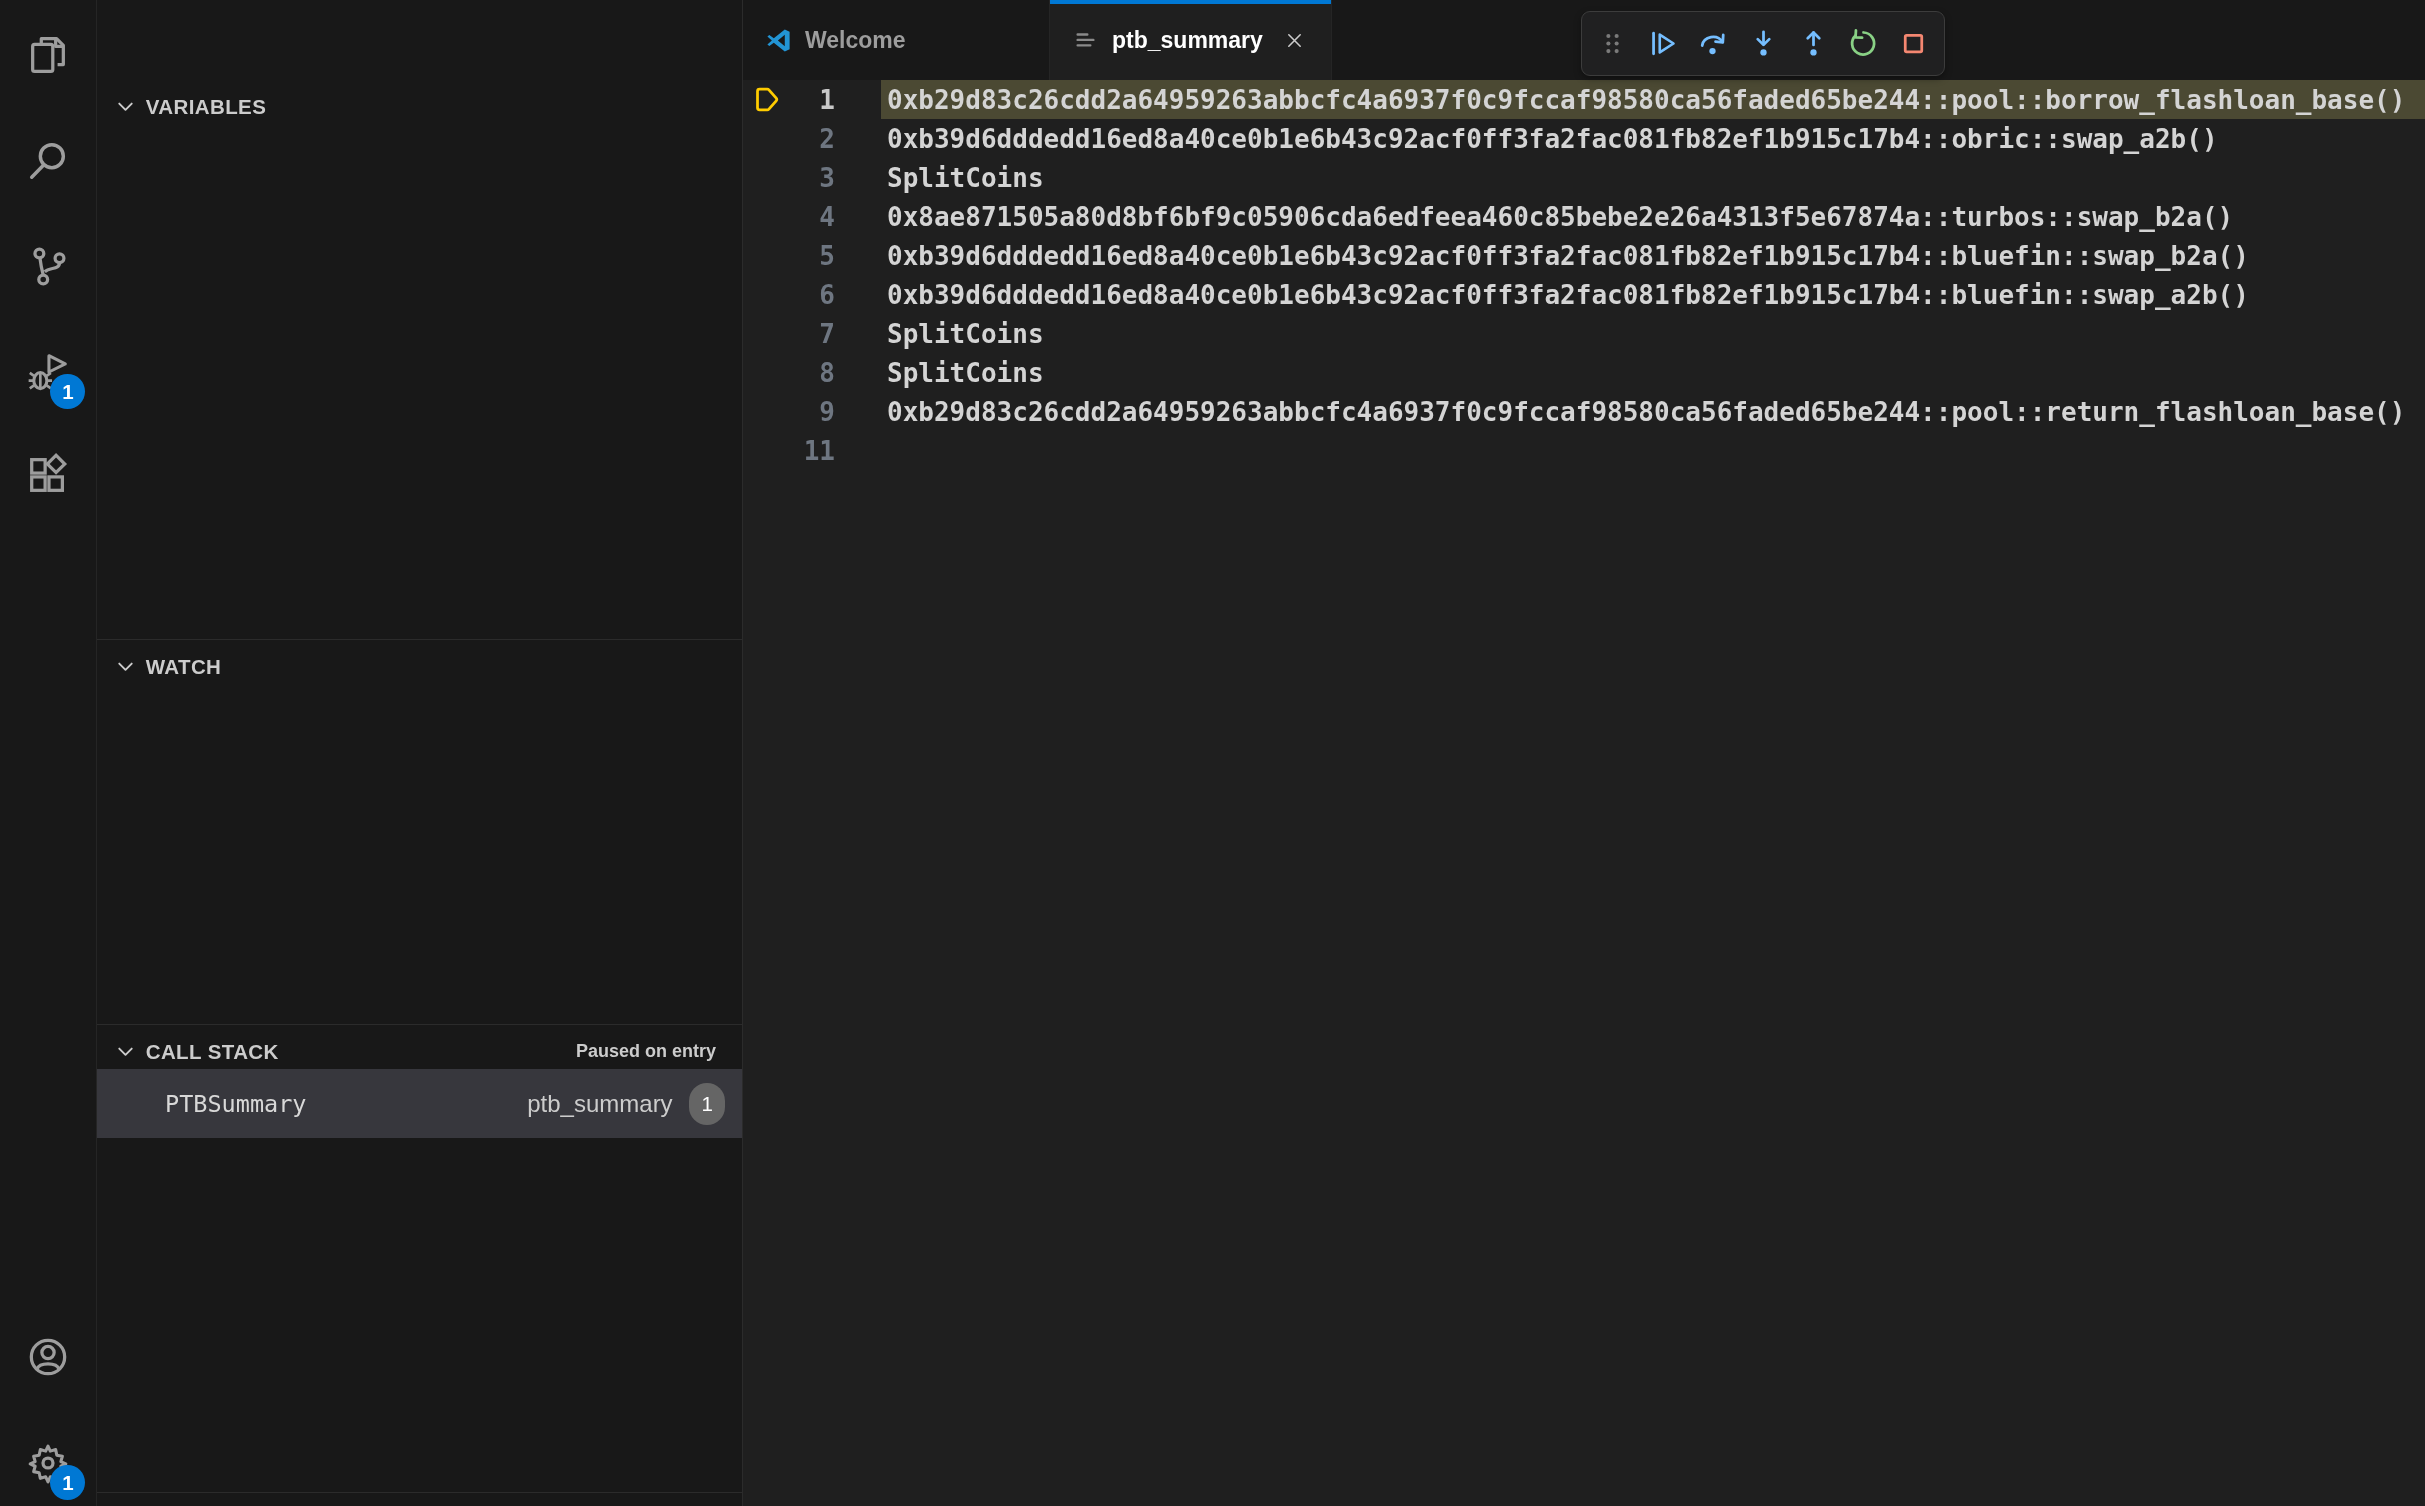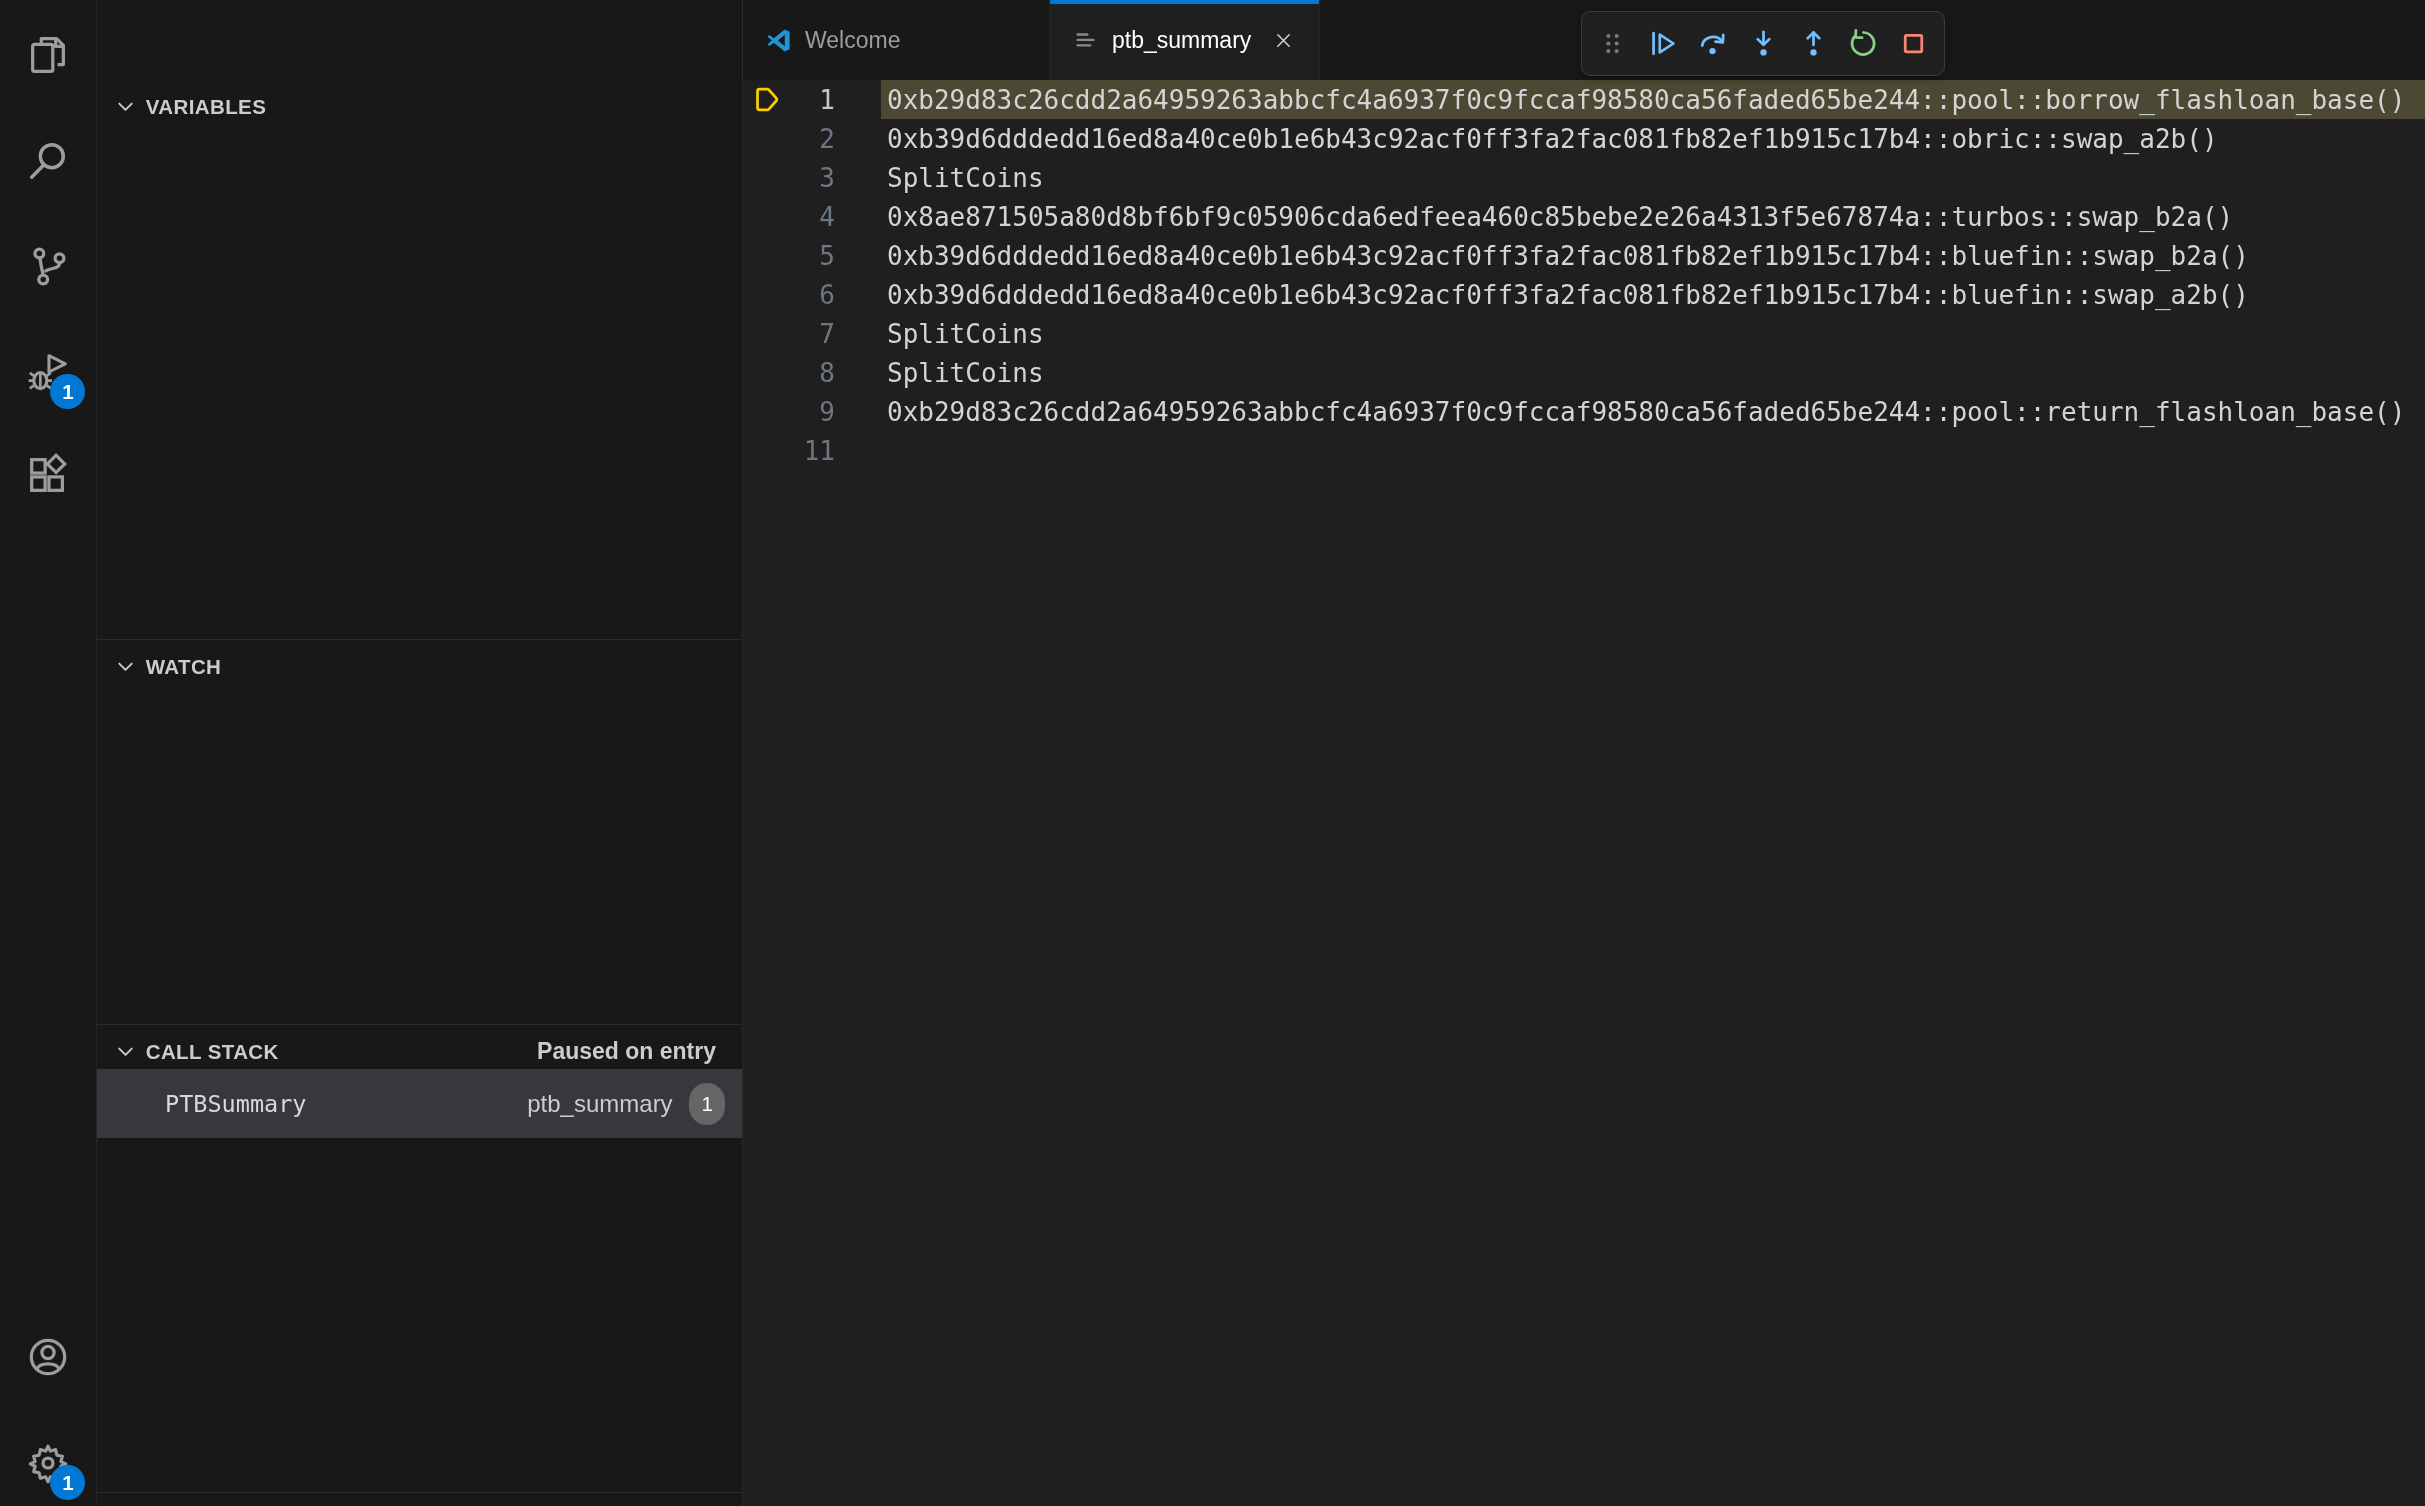--- a/index.html
+++ b/index.html
@@ -38,34 +38,34 @@
 
   .section { position:absolute; left:0; width:100%; }
   .sec-variables   { top:80px;  height:560px; }
   .sec-watch       { top:639px;  height:385px; border-top:1.5px solid #2b2b2b; }
   .sec-callstack   { top:1024px; height:436px; border-top:1.5px solid #2b2b2b; }
   .sec-breakpoints { top:1492px; height:58px;  border-top:1.5px solid #2b2b2b; }
   .sec-head { height:53px; display:flex; align-items:center; padding-left:16.7px; }
   .sec-head svg { width:23px; height:23px; flex:none; color:#cccccc; }
   .sec-label { margin-left:9px; font-size:20.5px; font-weight:bold; letter-spacing:0.4px;
                color:#cccccc; white-space:nowrap; }
-  .sec-status { margin-left:auto; margin-right:26px; font-size:23px; font-weight:bold;
+  .sec-status { margin-left:auto; margin-right:26px; font-size:18px; font-weight:bold;
                 color:#cccccc; white-space:nowrap; }
 
   .cs-row { position:absolute; left:0; top:44px; width:100%; height:69px; background:#37373d;
             display:flex; align-items:center; }
   .cs-frame { margin-left:68px; font-family:"DejaVu Sans Mono", monospace;
               font-size:23.5px; color:#d8d8d8; }
   .cs-right { margin-left:auto; margin-right:16.7px; display:flex; align-items:center; }
   .cs-file { font-size:24px; color:#cccccc; margin-right:16.7px; }
   .cs-badge { min-width:36px; height:42px; border-radius:21px; background:#656565; color:#fff;
               font-size:20.5px; display:flex; align-items:center; justify-content:center; }
 
   
-  .editor { position:absolute; left:743px; top:0; right:0; height:1506px; background:#1f1f1f; }
+  .editor { position:absolute; left:743px; top:0; right:0; height:1506px; background:#1f1f1f;font-weight:bold; }
   .tabbar { position:absolute; left:0; top:0; right:0; height:80px; background:#181818;
             display:flex; }
   .tab { height:80px; display:flex; align-items:center; padding:0 21px;
          border-right:1.5px solid #252525; position:relative; }
   .tab-inactive { background:#181818; color:#9d9d9d; }
   .tab-active { background:#1f1f1f; color:#ffffff; }
   .tab-active::before { content:""; position:absolute; left:0; top:0; right:0; height:3.8px;
                         background:#0078d4; }
   .tab .ticon { width:29px; height:29px; margin-right:12px; flex:none; }
   .tab-label { font-size:23px; white-space:nowrap; }

